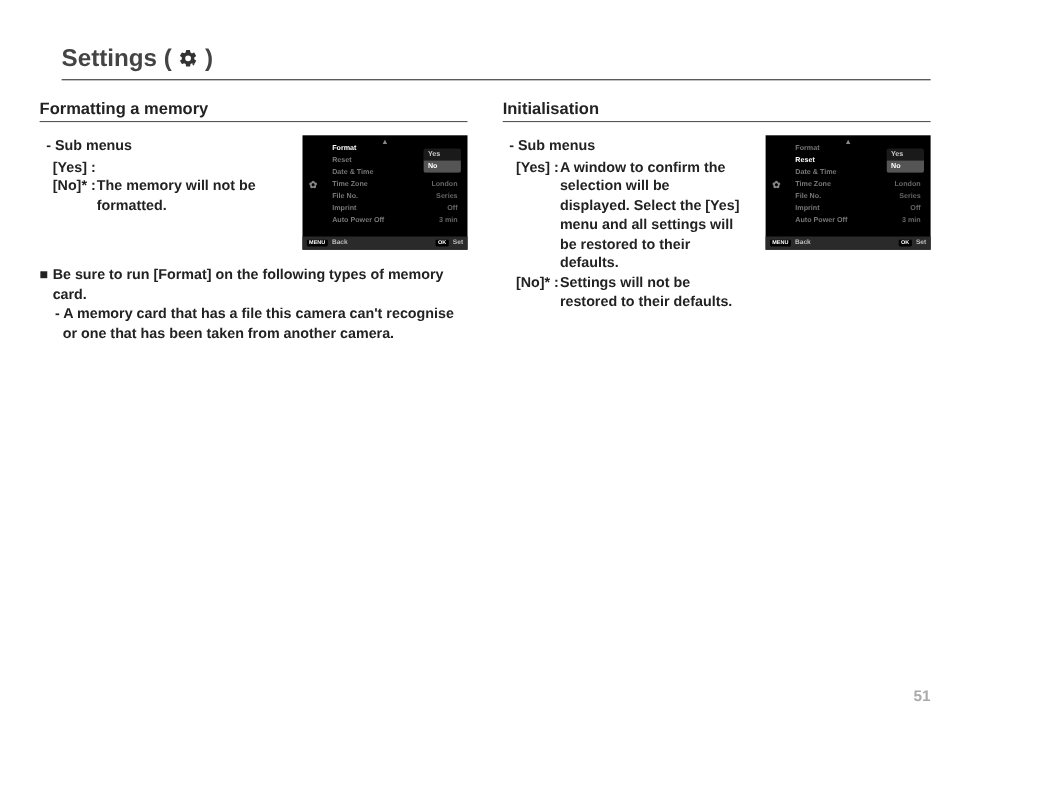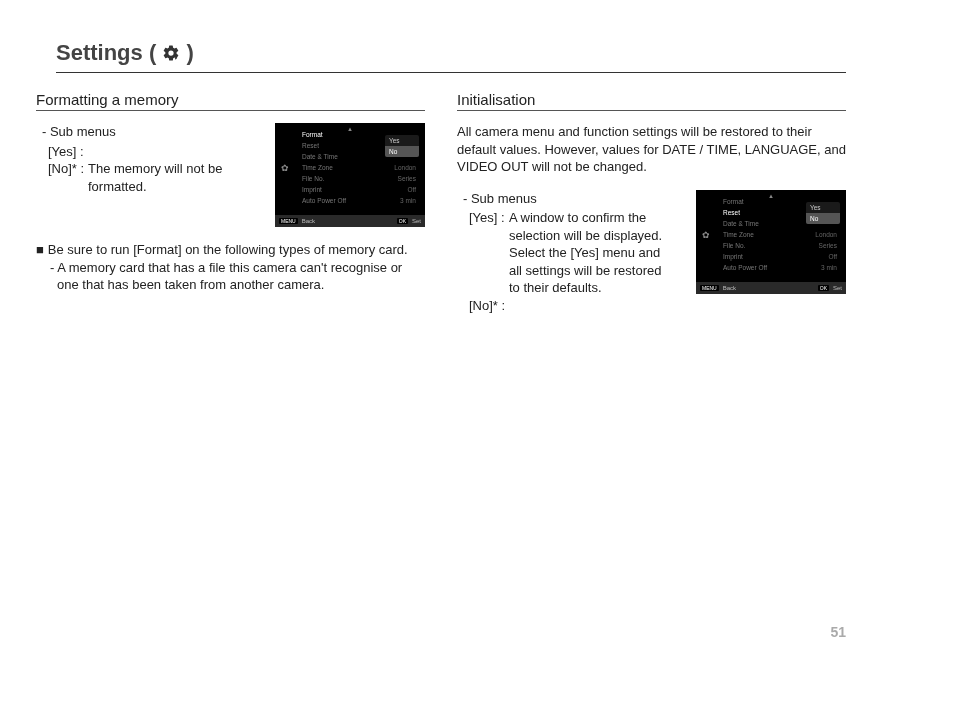--- a/index.html
+++ b/index.html
@@ -22,20 +22,21 @@
     margin-bottom: 18px;
     margin-left: 20px;
   }
   .gear-icon {
     display: inline-block;
     vertical-align: -2px;
   }
   .columns {
     display: flex;
     gap: 32px;
+    font-weight: bold;
   }
   .col {
     flex: 1;
     min-width: 0;
   }
   .section-heading {
     font-size: 15px;
     border-bottom: 1px solid #555;
     padding-bottom: 2px;
     margin-bottom: 12px;
@@ -245,31 +246,31 @@
       <div class="note-head">
         <span class="sq">■</span>
         <span>Be sure to run [Format] on the following types of memory card.</span>
       </div>
       <div class="note-item">- A memory card that has a file this camera can't recognise or one that has been taken from another camera.</div>
     </div>
   </div>
 
   <div class="col">
     <div class="section-heading">Initialisation</div>
-    <div class="intro">All camera menu and function settings will be restored to their default values. However, values for DATE / TIME, LANGUAGE, and VIDEO OUT will not be changed.</div>
 
     <div class="sub-row">
       <div class="sub-text">
         <div class="sub-label">- Sub menus</div>
         <div class="opt-row">
           <div class="opt-key">[Yes]  :</div>
           <div class="opt-desc">A window to confirm the selection will be displayed. Select the [Yes] menu and all settings will be restored to their defaults.</div>
         </div>
         <div class="opt-row">
           <div class="opt-key">[No]*  :</div>
+          <div class="opt-desc">Settings will not be restored to their defaults.</div>
         </div>
       </div>
 
       <div class="lcd">
         <div class="arrow-up">▴</div>
         <div class="lcd-side-icon">✿</div>
         <div id="lcd2-rows">
             <div class="lcd-row">
               <span class="l">Format</span>
               <span class="r"></span>

